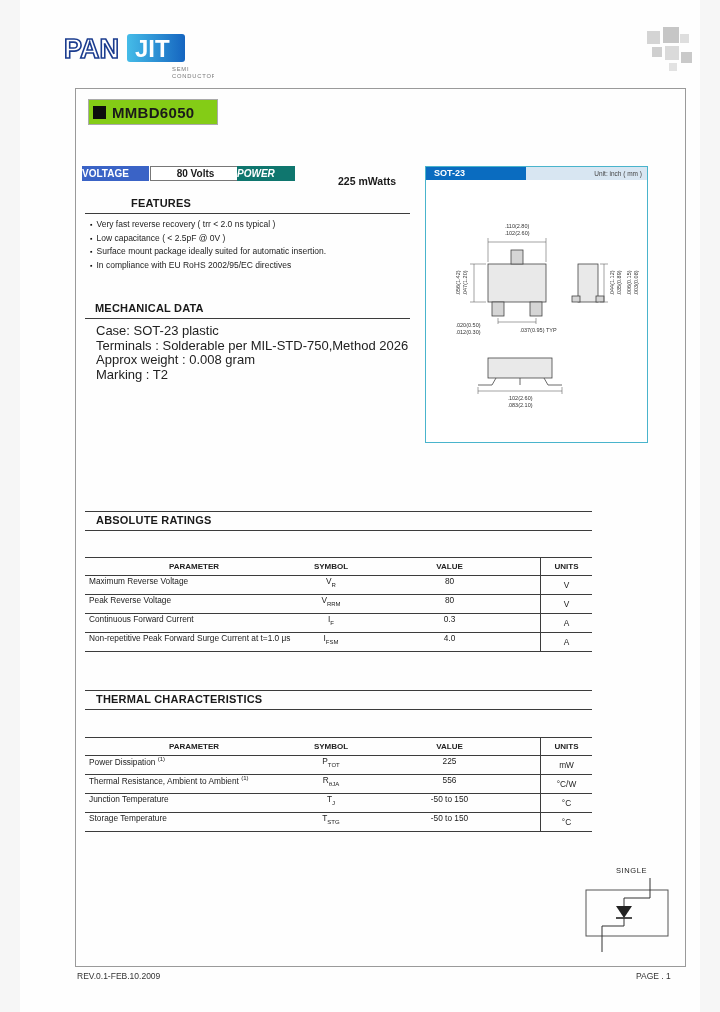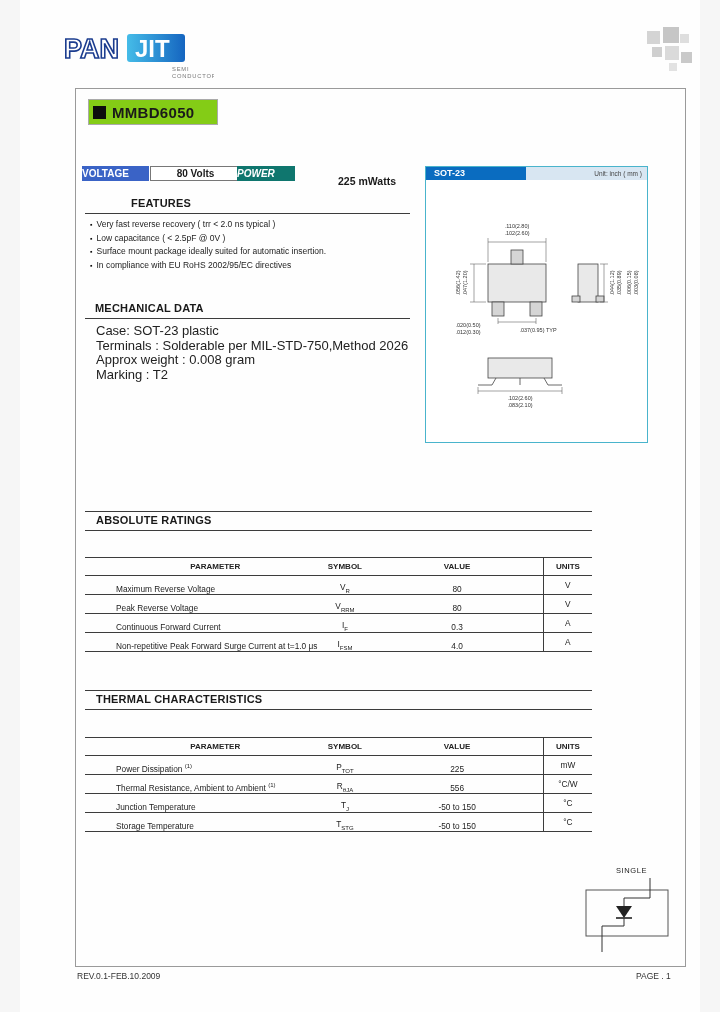--- a/index.html
+++ b/index.html
@@ -54,22 +54,22 @@
   .feat-item { line-height:13.5px; white-space:nowrap; }
   .bullet { font-size:7px; margin-right:4px; color:#111; }
 
   .mech-list { position:absolute; left:65px; top:324px; width:330px; font-size:13px; color:#222;margin-left:11px; }
   .mech-line { line-height:14.5px; white-space:nowrap; }
 
   
   .table { position:absolute; left:65px; width:507px; color:#222; }
   .t-head { display:flex; height:19px; border-top:1px solid #3c3c3c; border-bottom:1px solid #3c3c3c;
             align-items:center; font-size:8px; font-weight:bold; }
-  .t-row { display:flex; height:19px; border-bottom:1px solid #3c3c3c; align-items:flex-end; font-size:8.3px; }
-  .c1 { width:218px; padding-left:4px;margin-left:27px; }
+  .t-row { display:flex; height:19px; border-bottom:1px solid #3c3c3c; align-items:flex-start; font-size:8.3px; }
+  .c1 { width:218px; padding-left:4px; }
   .c2 { width:56px; text-align:center; }
   .c3 { width:181px; text-align:center; }
   .c4 { width:52px; text-align:center; border-left:1px solid #3c3c3c; height:100%;
         display:flex; align-items:center; justify-content:center; }
   .hc { text-align:center; padding-left:0; }
   sub { font-size:6px; }
   sup { font-size:6px; }
 
   
   .single-label { position:absolute; left:586px; top:866px; font-size:7.5px; letter-spacing:.6px; color:#222;padding-left:10px; }

